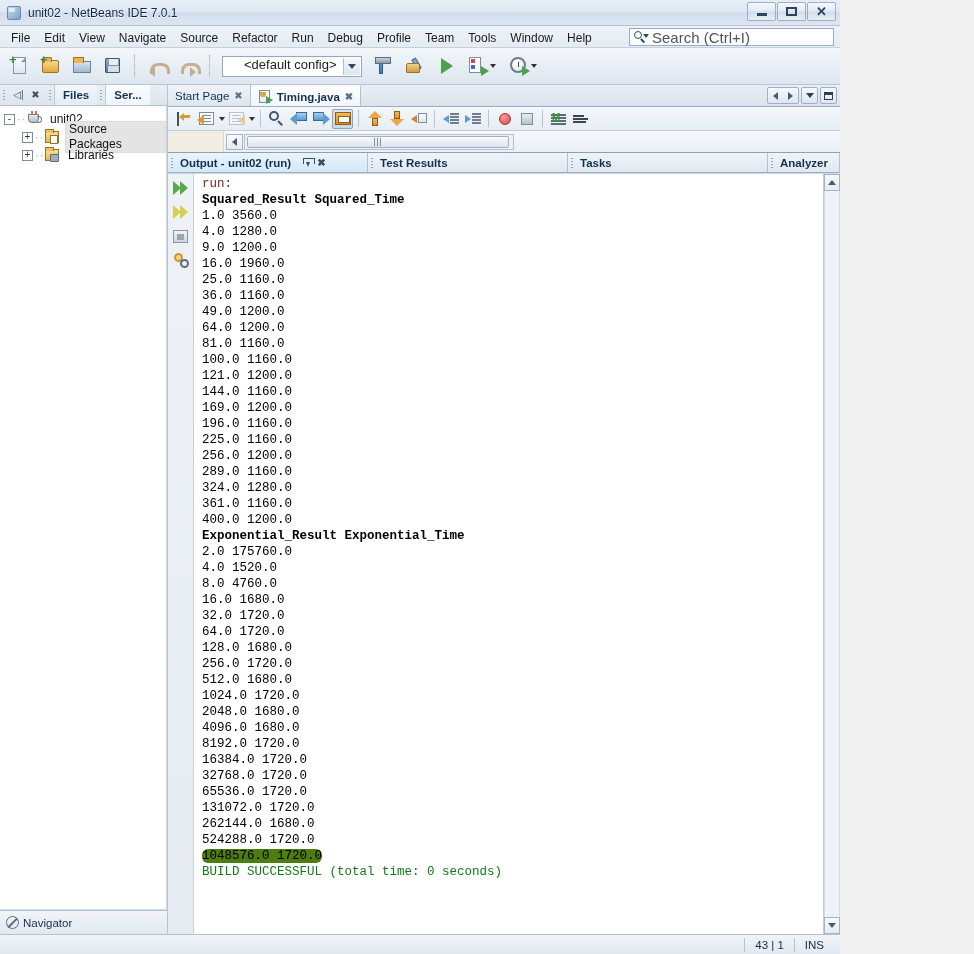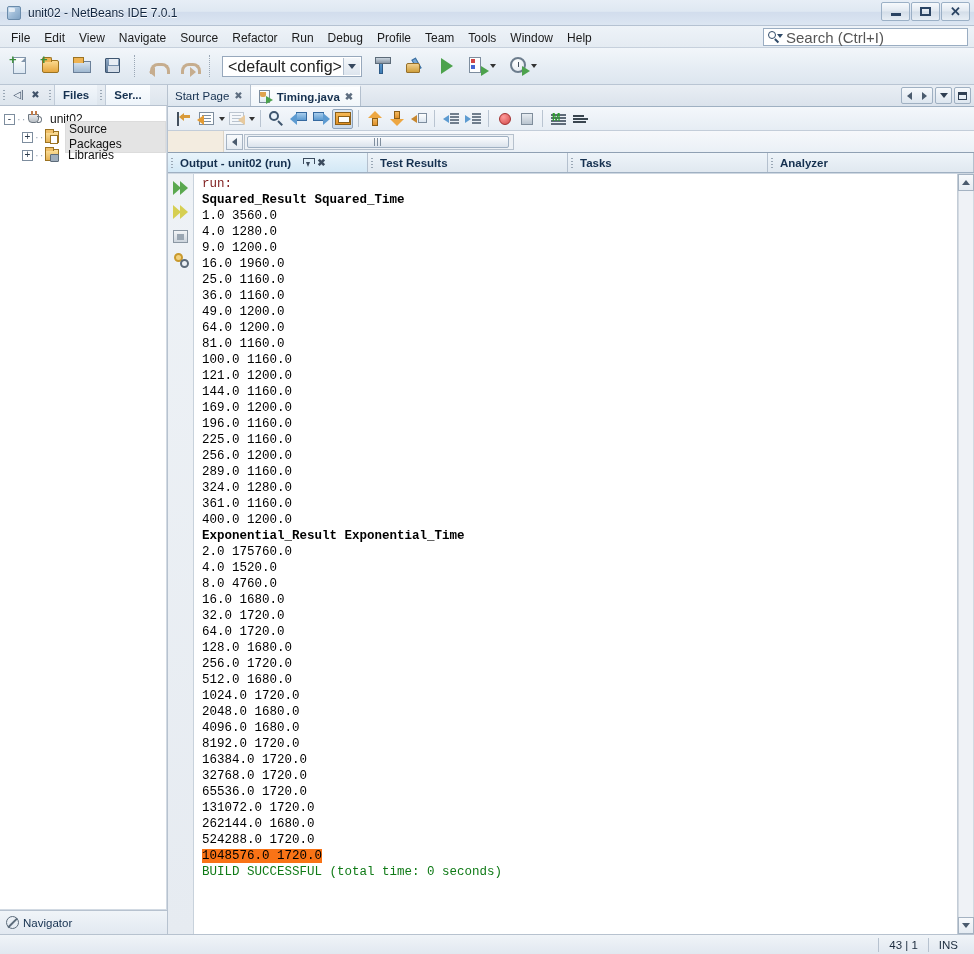--- a/index.html
+++ b/index.html
@@ -5,21 +5,21 @@
   * { box-sizing: border-box; }
   html, body {
     margin: 0; padding: 0;
     width: 974px; height: 954px;
     overflow: hidden;
     font-family: "Liberation Sans", sans-serif;
     font-size: 12px;
     background: #f0f0f0;
   }
   #app {
-    width: 974px; height: 954px;
+    width: 840px; height: 954px;
     position: relative;
     background: linear-gradient(to bottom, #e8edf3 0%, #dfe6ee 100%);
     display: flex; flex-direction: column;
   }
 
   
   .titlebar {
     height: 26px;
     background: linear-gradient(to bottom, #e7eef6 0%, #dfe8f2 45%, #d2dded 50%, #dce6f2 100%);
     border-bottom: 1px solid #b5c2d2;
@@ -108,22 +108,22 @@
   .tbtn {
     width: 28px; height: 28px;
     display:flex; align-items:center; justify-content:center;
     border: 1px solid transparent; border-radius: 3px;
     position: relative;
   }
   .tsep { width:2px; height:22px; border-left:1px dotted #9aa7b5; margin:0 4px; }
 
   .configbox {
     width: 140px; height: 21px; background:#fff;
-    border:1px solid #97a8bc; display:flex; align-items:flex-end;
-    padding-left:5px; font-size:16px; color:#222; position:relative;
+    border:1px solid #97a8bc; display:flex; align-items:flex-start;
+    padding-left:21px; font-size:13px; color:#222; position:relative;
     margin: 0 4px;
   }
   .configbox .arrow {
     position:absolute; right:1px; top:1px; bottom:1px; width:17px;
     background: linear-gradient(to bottom,#f4f7fa,#dde5ee);
     border-left:1px solid #b3c0cf;
     display:flex; align-items:center; justify-content:center;
   }
   .dnarrow {
     border-left:4px solid transparent; border-right:4px solid transparent;
@@ -556,21 +556,21 @@
   .outtext {
     flex:1; overflow:hidden; padding: 2px 0 0 8px;
     font-family: "Liberation Mono", "DejaVu Sans Mono", monospace;
     font-size: 12.5px; line-height: 16px; color:#000;
     min-width:0;
   }
   .oline { white-space: pre; height:16px; }
   .oline.muted { color:#7f1d1d; }
   .oline.bold { font-weight: 700; }
   .oline.green { color:#0f7a16; }
-  .oline .sel { background:#f97316; }
+  .oline .sel { background:#4d7c0f;border-radius:6px; }
 
   .vsb {
     width: 17px; flex:none; display:flex; flex-direction:column;
     background:#edf1f5; border-left:1px solid #c3ccd6;
   }
   .vsb-btn {
     height:17px; display:flex; align-items:center; justify-content:center;
     background:linear-gradient(to bottom,#f8fafc,#e4ebf2); border:1px solid #a5b3c2;
   }
   .vsb-track { flex:1; background:#eff2f6; border-left:1px solid #d3dae2; border-right:1px solid #d3dae2;}

